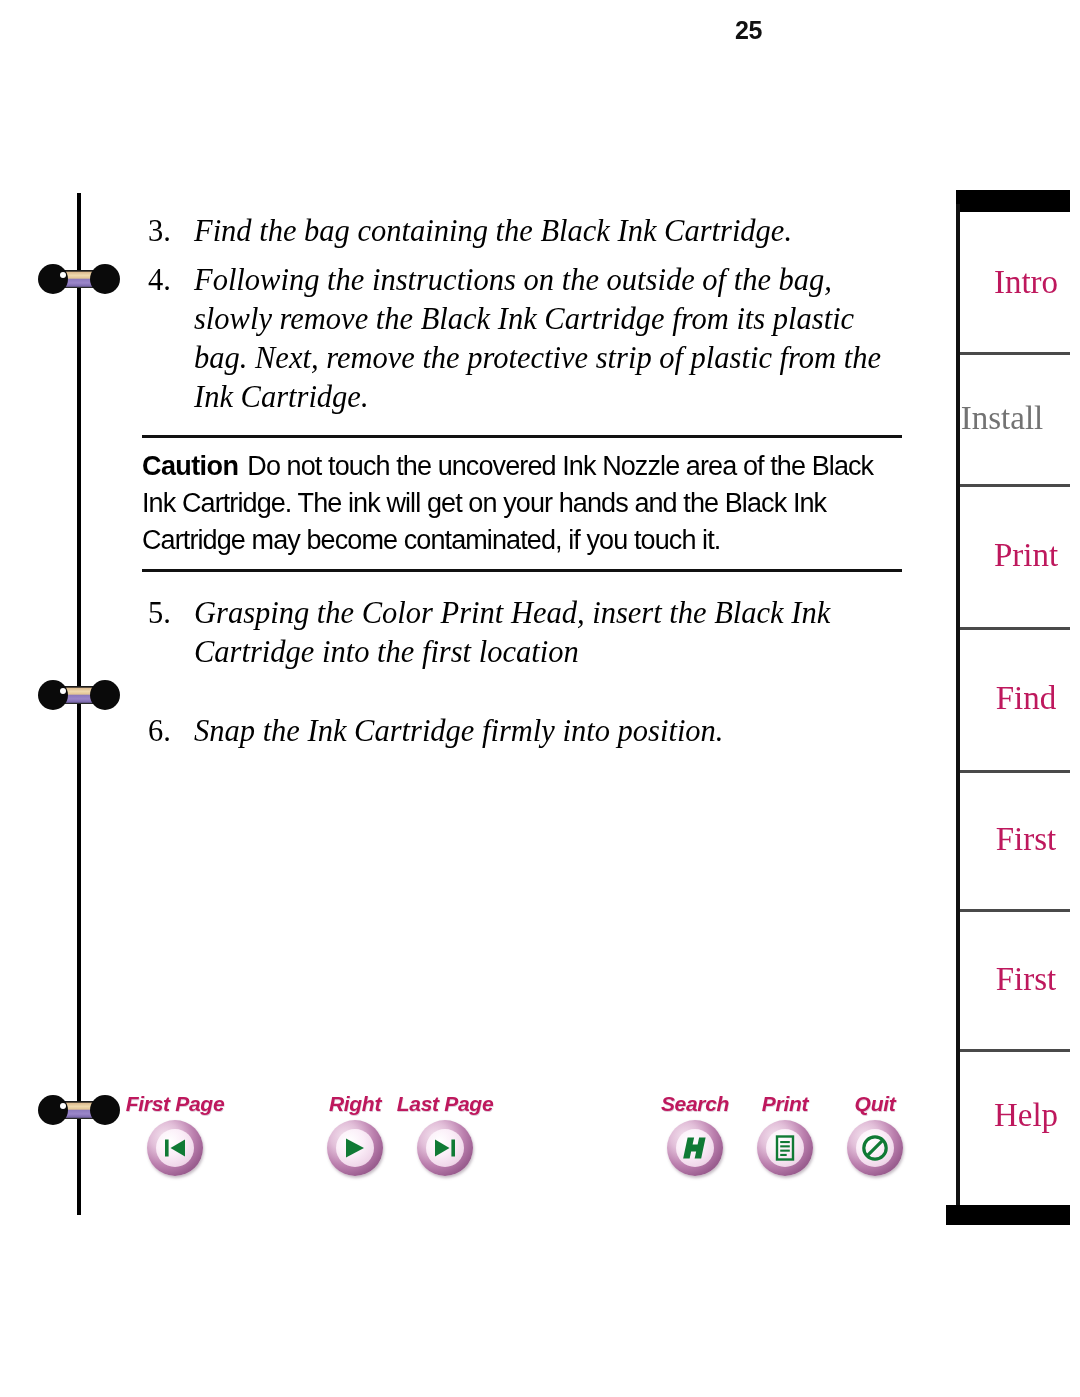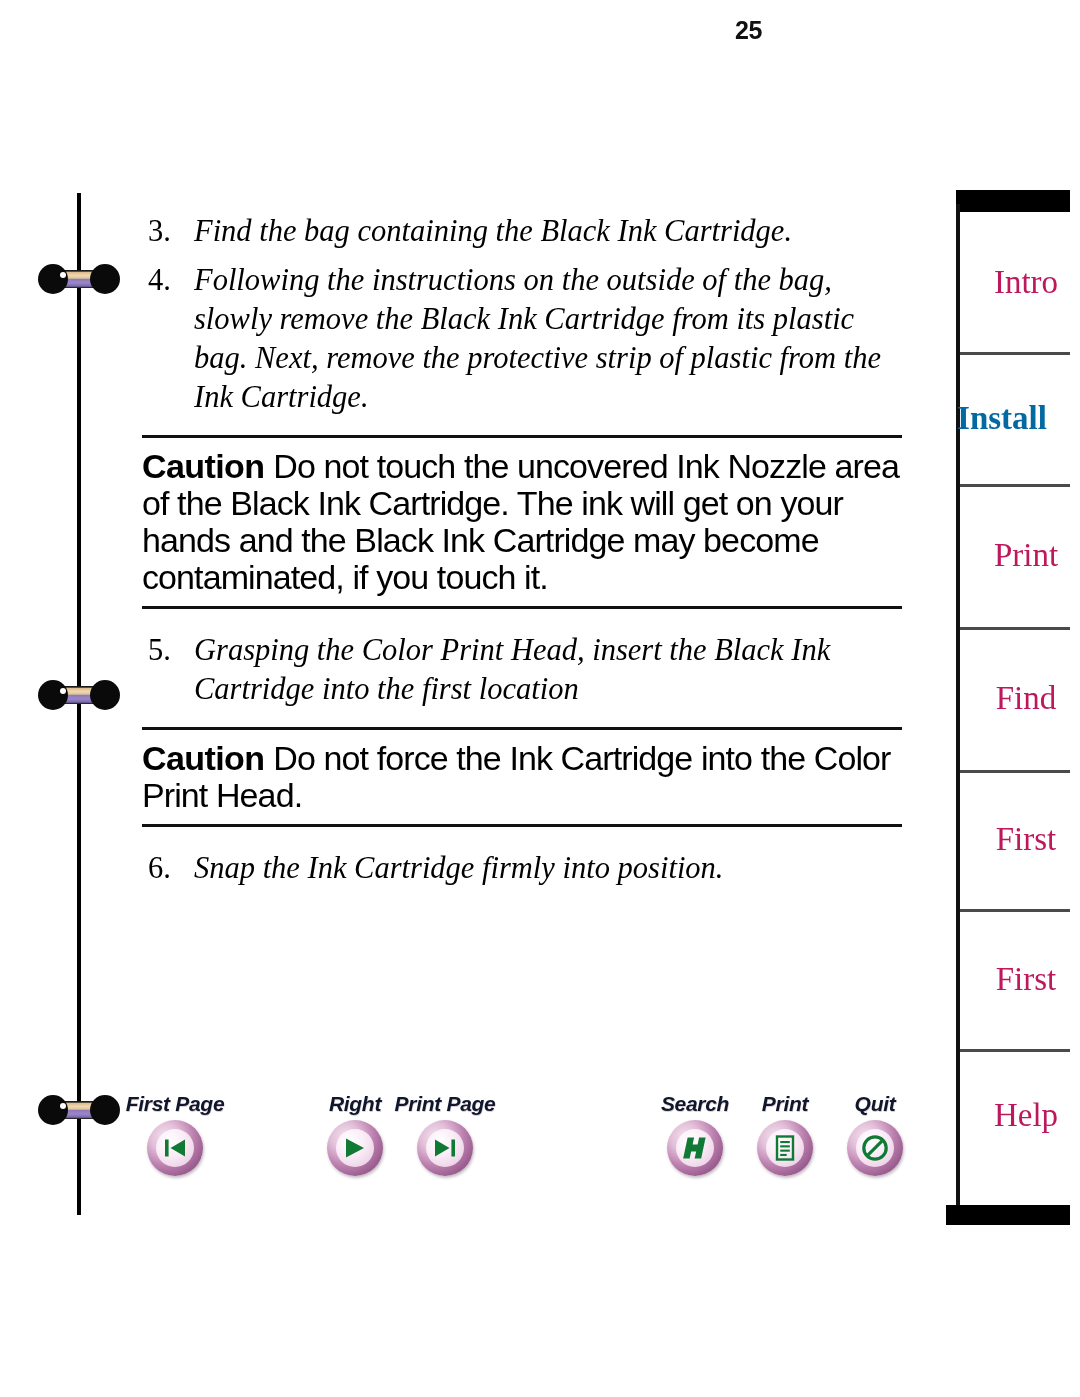--- a/index.html
+++ b/index.html
@@ -106,21 +106,21 @@
     flex: 1 1 auto;
     font-style: italic;
   }
 
   
   .caution-block {
     border-top: 3px solid #111111;
     border-bottom: 3px solid #111111;
     padding: 10px 0 10px 0;
     font-family: "Liberation Sans", sans-serif;
-    font-size: 34px;
+    font-size: 27px;
     line-height: 37px;
     color: #000000;
     letter-spacing: -0.9px;
   }
   .caution-label {
     font-weight: bold;
     letter-spacing: -0.6px;
   }
   .caution-gap { display: inline-block; width: 9px; }
 
@@ -151,21 +151,21 @@
     display: flex;
     flex-direction: column;
     align-items: center;
     cursor: pointer;
   }
   .nav-label {
     font-family: "Liberation Sans", sans-serif;
     font-style: italic;
     font-weight: bold;
     font-size: 21px;
-    color: #0f172a;
+    color: #be185d;
     text-shadow: 0.5px 0.5px 0 rgba(160,110,150,0.35);
     letter-spacing: -0.3px;
     white-space: nowrap;
     margin-bottom: 4px;
   }
   .nav-disc {
     position: relative;
     width: 56px;
     height: 56px;
     border-radius: 50%;
@@ -250,23 +250,22 @@
   .tab-divider {
     position: absolute;
     left: 30px;
     width: 110px;
     height: 3px;
     background: #4a4a4a;
   }
   .tab.active {
     left: 4px;
     width: 136px;
-    color: #0369a1;
+    color: #737373;
     justify-content: center;
-    font-weight: bold;
   }
 </style>
 </head>
 <body>
 
 <div id="binder-spine"></div>
 
 <div class="binder-ring" style="top:264px">
   <div class="ring-bar"></div>
   <div class="ring-end left"></div>
@@ -312,23 +311,20 @@
 
   <div class="sp-4"></div>
 
   <div class="step">
     <span class="step-num">5.</span>
     <span class="step-text">Grasping the Color Print Head, insert the Black Ink Cartridge into the first location</span>
   </div>
 
   <div class="sp-3"></div>
 
-  <div class="caution-block">
-    <span class="caution-label">Caution</span><span class="caution-gap"></span><span>Do not force the Ink Cartridge into the Color Print Head.</span>
-  </div>
 
   <div class="sp-4"></div>
 
   <div class="step">
     <span class="step-num">6.</span>
     <span class="step-text">Snap the Ink Cartridge firmly into position.</span>
   </div>
 
 </div>
 
@@ -350,21 +346,21 @@
     <div class="nav-btn" style="margin-left:90px">
       <div class="nav-label">Right</div>
       <div class="nav-disc">
         <svg class="nav-glyph" viewBox="0 0 34 34">
           <path d="M8 7.5 L8 26.5 L26 17 Z" fill="#107a35"></path>
         </svg>
       </div>
     </div>
 
     <div class="nav-btn">
-      <div class="nav-label">Print Page</div>
+      <div class="nav-label">Last Page</div>
       <div class="nav-disc">
         <svg class="nav-glyph" viewBox="0 0 34 34">
           <path d="M7 8.5 L7 25.5 L21.5 17 Z" fill="#107a35"></path>
           <rect x="23.4" y="8.5" width="3.6" height="17" fill="#107a35"></rect>
         </svg>
       </div>
     </div>
 
   </div>
 

